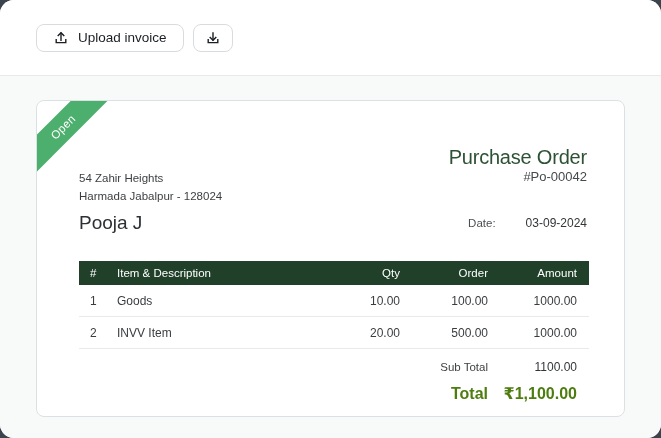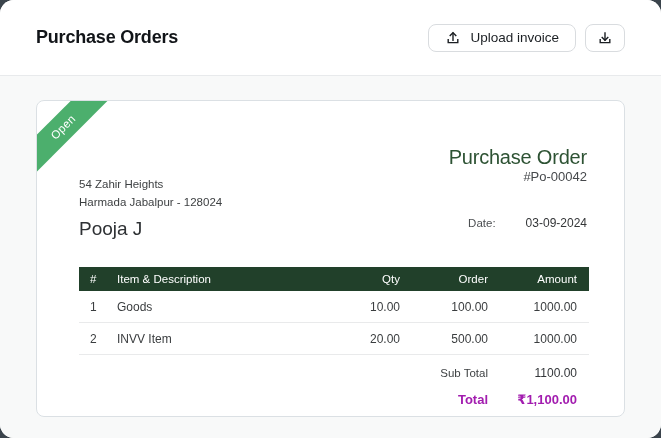--- a/index.html
+++ b/index.html
@@ -61,21 +61,21 @@
     background:#4caf6d;
     transform:rotate(-45deg);
     display:flex; align-items:center; justify-content:center;
     color:#ffffff; font-size:11.5px; letter-spacing:0.3px;
   }
   
   .doc-top {
     display:flex; justify-content:space-between;
     padding-top:44px;
   }
-  .vendor-block { margin-top:30px; }
+  .vendor-block { margin-top:24px; }
   .addr { font-size:11.5px; color:#3c3f41; line-height:18px; }
   .vendor-name { font-size:19px; color:#2e3134; margin-top:5px; line-height:25px; }
   .po-block { display:flex; flex-direction:column; align-items:flex-end; }
   .po-title { font-size:20px; line-height:24px; color:#2d5233; font-weight:500; letter-spacing:-0.2px; }
   .po-number { font-size:13px; color:#46494c; line-height:16px; }
   .date-row { display:flex; align-items:baseline; gap:30px; margin-top:31px; }
   .date-label { font-size:11.5px; color:#4c4f52;text-align:right; }
   .date-value { font-size:12px; color:#343638; }
   
   .items-table { margin-top:26px; width:510px; }
@@ -92,29 +92,28 @@
   .c-item  { flex:1;      text-align:left; }
   .c-qty   { width:88px;  padding-right:12px; text-align:right; }
   .c-rate  { width:88px;  padding-right:12px; text-align:right; }
   .c-amt   { width:89px;  padding-right:12px; text-align:right; }
   
   .totals-row { display:flex; align-items:center; height:27px; }
   .totals-row.first { margin-top:4px; }
   .tot-label { flex:1; text-align:right; padding-right:12px; font-size:11.5px; color:#3f4244; }
   .tot-value { width:89px; text-align:right; padding-right:12px; font-size:12px; color:#333639; }
   .totals-row.grand .tot-label,
-  .totals-row.grand .tot-value { font-weight:700; color:#a21caf; font-size:13px; }
+  .totals-row.grand .tot-value { font-weight:700; color:#4d7c0f; font-size:16px; }
 </style>
 </head>
 <body>
 
 <div class="panel">
 
   <div class="topbar">
-    <div class="page-title">Purchase Orders</div>
     <div class="topbar-actions">
       <button class="btn btn-upload">
         <span>
           <svg width="16" height="16" viewBox="0 0 16 16" fill="none" stroke="#1b1f23" stroke-width="1.4" stroke-linecap="square">
             <path d="M3.2 9.6 V12.6 H12.8 V9.6"></path>
             <path d="M8 10.2 V3.2"></path>
             <path d="M5.2 5.6 L8 2.8 L10.8 5.6" fill="none" stroke-linejoin="miter"></path>
           </svg>
         </span>
         <span>Upload invoice</span>

